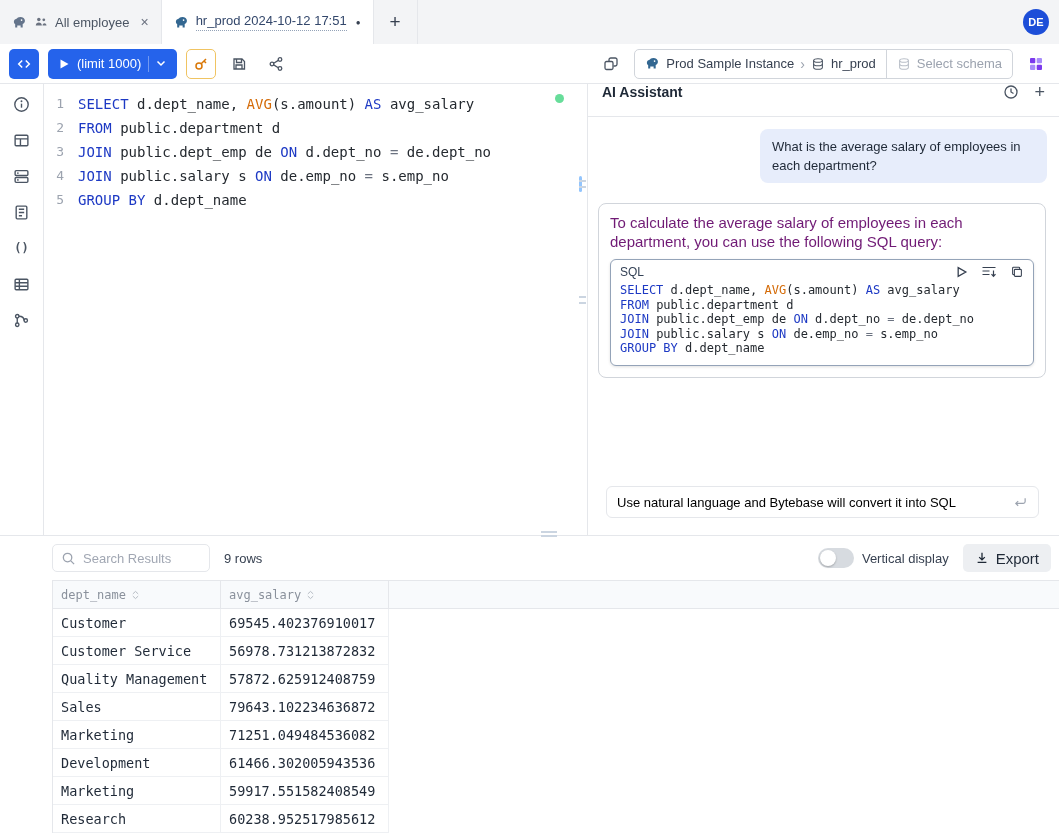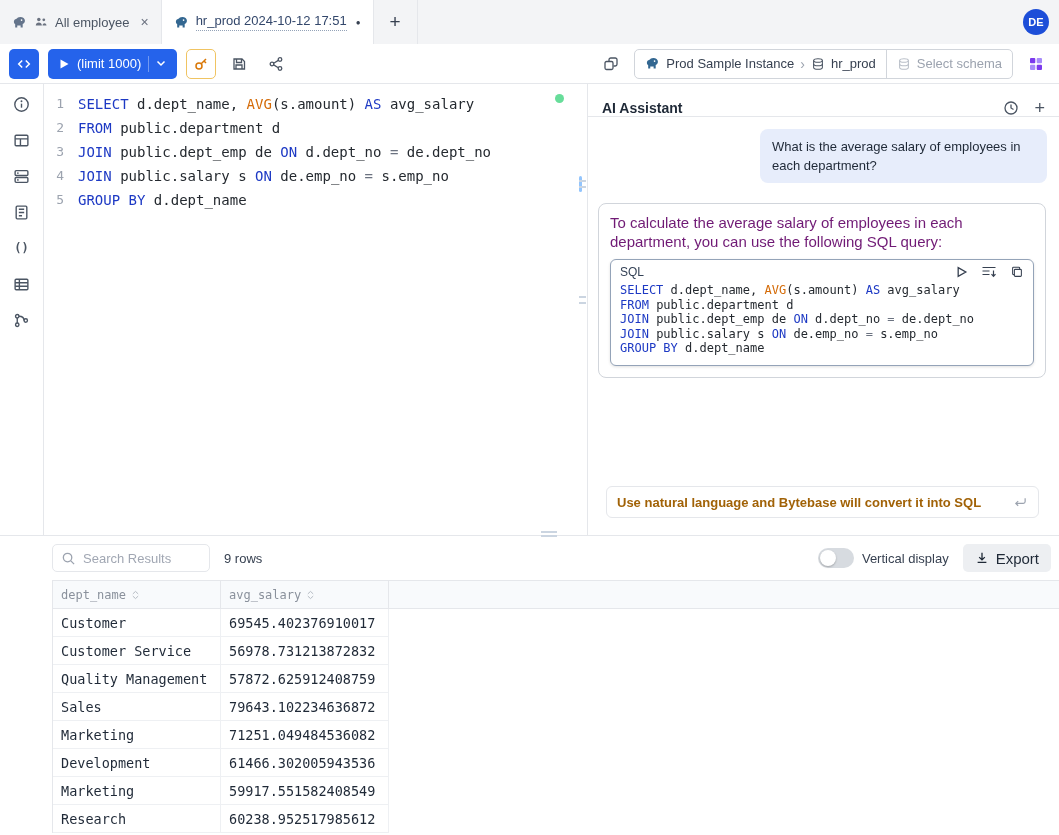--- a/index.html
+++ b/index.html
@@ -42,38 +42,38 @@
   .ln { width:34px; flex:none; text-align:right; padding-right:14px; color:#9ca3af; font-size:13px; }
   .tok-kw { color:#1d39c4; } .tok-fn { color:#d46b08; } .tok-op { color:#6b7280; } .tok-t { color:#24292f; }
   .green-dot { position:absolute; top:10px; right:14px; width:9px; height:9px; border-radius:50%; background:#67dd9a; }
 
   .vsplit { width:9px; flex:none; position:relative; background:#fff; cursor:col-resize; }
   .vthumb { position:absolute; left:1px; top:92px; width:3px; height:16px; border-radius:2px; background:#93c5fd; }
   .vgrip { position:absolute; left:1px; width:7px; height:8px; border-top:2px solid #cbd5e1; border-bottom:2px solid #cbd5e1; }
 
   
   .ai { width:472px; flex:none; border-left:1px solid #e5e7eb; display:flex; flex-direction:column; background:#fff; }
-  .ai-header { height:33px; flex:none; border-bottom:1px solid #e5e7eb; display:flex; align-items:flex-end; padding:0 14px; }
+  .ai-header { height:33px; flex:none; border-bottom:1px solid #e5e7eb; display:flex; align-items:flex-start; padding:0 14px; }
   .ai-title { font-size:14px; font-weight:600; color:#1f2937; }
   .ai-hicons { margin-left:auto; display:flex; align-items:center; gap:15px; }
   .hicon { display:flex; align-items:center; justify-content:center; cursor:pointer; color:#4b5563; }
   .hicon.plus { font-size:18px; line-height:16px; }
   .ai-body { flex:1; display:flex; flex-direction:column; padding:12px 10px 0; min-height:0; }
   .bubble { align-self:flex-end; max-width:287px; background:#e7edfb; border-radius:8px; padding:8px 12px; font-size:13px; line-height:19px; color:#1f2937; margin-right:2px; }
   .resp-card { margin:20px 3px 0 0; border:1px solid #d1d5db; border-radius:8px; padding:9px 11px 11px; }
   .resp-text { font-size:15px; line-height:19px; color:#701a75; }
   .sql-block { margin-top:8px; border:1px solid #94a3b8; border-radius:6px; background:#fff; box-shadow:0 1px 3px rgba(0,0,0,.12); overflow:hidden; }
   .sql-head { display:flex; align-items:center; padding:5px 9px 2px; font-size:12px; color:#334155; }
   .sql-actions { margin-left:auto; display:flex; align-items:center; gap:13px; }
   .sql-actions span { display:flex; cursor:pointer; }
   .sql-code { padding:2px 9px 9px; }
   .sql-code .code-line { height:auto; line-height:14.5px; font-size:12px; }
   .ai-spacer { flex:1; }
   .ai-input { flex:none; margin:0 10px 17px 8px; height:32px; border:1px solid #e5e7eb; border-radius:6px; display:flex; align-items:center; padding:0 10px; cursor:text; background:#fff; }
-  .ai-ph { font-size:13px; color:#a16207;font-weight:bold; }
+  .ai-ph { font-size:13px; color:#000000; }
   .enter-ic { margin-left:auto; display:flex; }
 
   
   .results { height:300px; flex:none; border-top:1px solid #e5e7eb; position:relative; background:#fff; }
   .hgrip { position:absolute; top:-5px; left:538px; width:22px; display:flex; flex-direction:column; gap:2px; align-items:center; cursor:row-resize; }
   .hgrip i { display:block; width:16px; height:0; border-top:2px solid #cbd5e1; }
   .res-controls { display:flex; align-items:center; gap:14px; padding:8px 8px 8px 52px;text-align:center; }
   .search-box { width:158px; height:28px; border:1px solid #e5e7eb; border-radius:5px; display:flex; align-items:center; gap:7px; padding:0 8px; background:#fff; cursor:text; }
   .search-ph { font-size:13px; color:#a1a7b3; }
   .rowcount { font-size:13px; color:#374151; }

